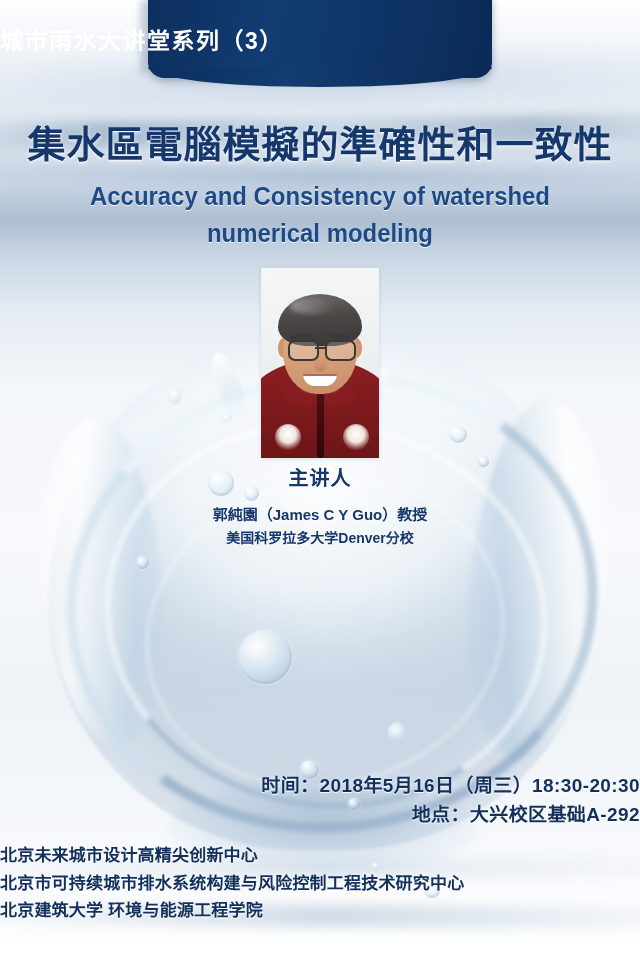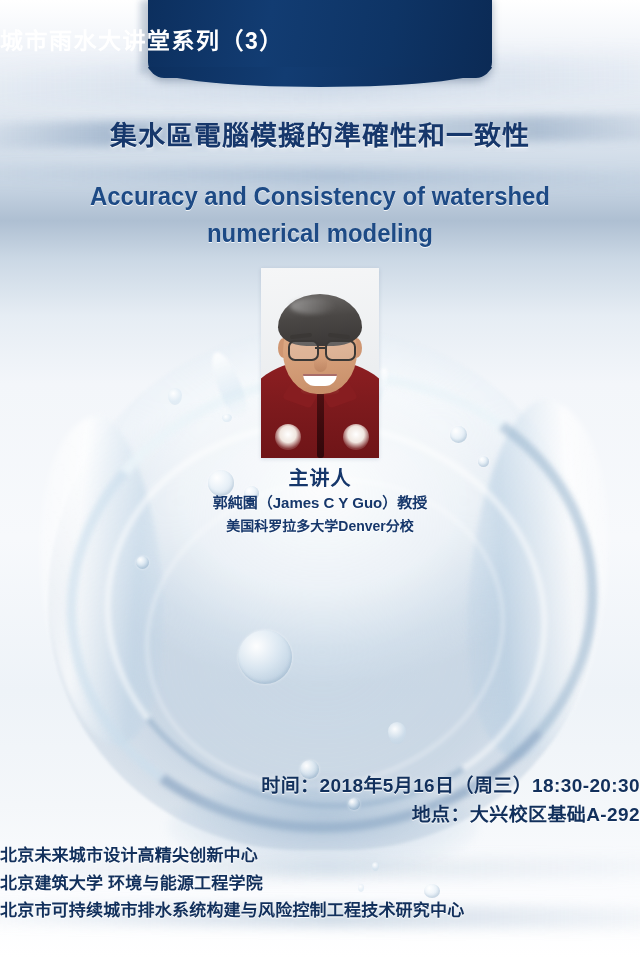--- a/index.html
+++ b/index.html
@@ -91,21 +91,21 @@
      background:linear-gradient(100deg,#0c2f5e,#123c72 40%,#0b2a55);
      border-radius:0 0 50% 50%/0 0 100% 100%;}
   .ribbon-title{position:absolute;left:0;right:0;top:22px;
      color:#ffffff;font-size:23px;font-weight:700;letter-spacing:1.5px;
      font-family:"Liberation Sans","DejaVu Sans",sans-serif;z-index:7;}
   .ribbon-shadow-l{position:absolute;left:140px;top:0;width:12px;height:74px;
      background:linear-gradient(90deg,rgba(80,110,145,.35),rgba(80,110,145,0));filter:blur(3px);z-index:5;}
 
   
   .title-zh{position:absolute;left:0;right:0;top:114px;text-align:center;z-index:8;
-     font-size:27px;font-weight:700;color:#16376b;letter-spacing:1px;
+     font-size:38px;font-weight:700;color:#16376b;letter-spacing:1px;
      text-shadow:0 1px 0 rgba(255,255,255,.75),0 2px 4px rgba(255,255,255,.55);}
   .title-en{position:absolute;left:0;right:0;top:178px;text-align:center;z-index:8;
      font-size:26px;font-weight:700;color:#1d4a85;line-height:1.42;
      transform:scaleX(.92);transform-origin:50% 0;
      text-shadow:0 1px 0 rgba(255,255,255,.8);}
 
   
   .photo{position:absolute;left:261px;top:268px;width:118px;height:190px;z-index:9;
      background:linear-gradient(180deg,#f2f4f6,#e9ecef);
      overflow:hidden;box-shadow:0 1px 4px rgba(90,115,145,.22);}
@@ -151,21 +151,21 @@
   .ph-flow{position:absolute;bottom:8px;width:26px;height:26px;
      background:radial-gradient(circle at 50% 40%,#ffffff 0%,#f0e6df 40%,rgba(240,230,222,.2) 70%,rgba(240,230,222,0) 100%);
      border-radius:50%;}
   .ph-flow-l{left:14px;}
   .ph-flow-r{right:10px;}
 
   
   .speaker{position:absolute;left:0;right:0;top:462px;text-align:center;z-index:9;}
   .sp-role{font-size:20px;font-weight:700;color:#16376b;letter-spacing:1px;
      text-shadow:0 1px 0 rgba(255,255,255,.85);}
-  .sp-name{margin-top:0;font-size:15px;font-weight:700;color:#16376b;
+  .sp-name{margin-top:12px;font-size:15px;font-weight:700;color:#16376b;
      text-shadow:0 1px 0 rgba(255,255,255,.85);}
   .sp-affil{margin-top:3px;font-size:14px;font-weight:700;color:#16376b;
      text-shadow:0 1px 0 rgba(255,255,255,.85);}
 
   
   .bio{position:absolute;left:56px;width:528px;top:544px;z-index:9;
      font-size:16.5px;line-height:1.72;font-weight:700;color:#ffffff;
      text-align:justify;text-justify:inter-character;text-indent:2em;
      letter-spacing:.2px;
      text-shadow:
@@ -267,17 +267,17 @@
   </div>
 
 
   <div class="event">
     <div class="ev-line">时间：2018年5月16日（周三）18:30-20:30</div>
     <div class="ev-line">地点：大兴校区基础A-292</div>
   </div>
 
   <div class="orgs">
     <div class="org-line">北京未来城市设计高精尖创新中心</div>
+    <div class="org-line">北京市可持续城市排水系统构建与风险控制工程技术研究中心</div>
     <div class="org-line">北京建筑大学 环境与能源工程学院</div>
-    <div class="org-line">北京市可持续城市排水系统构建与风险控制工程技术研究中心</div>
   </div>
 
 </div>
 
 </body></html>

